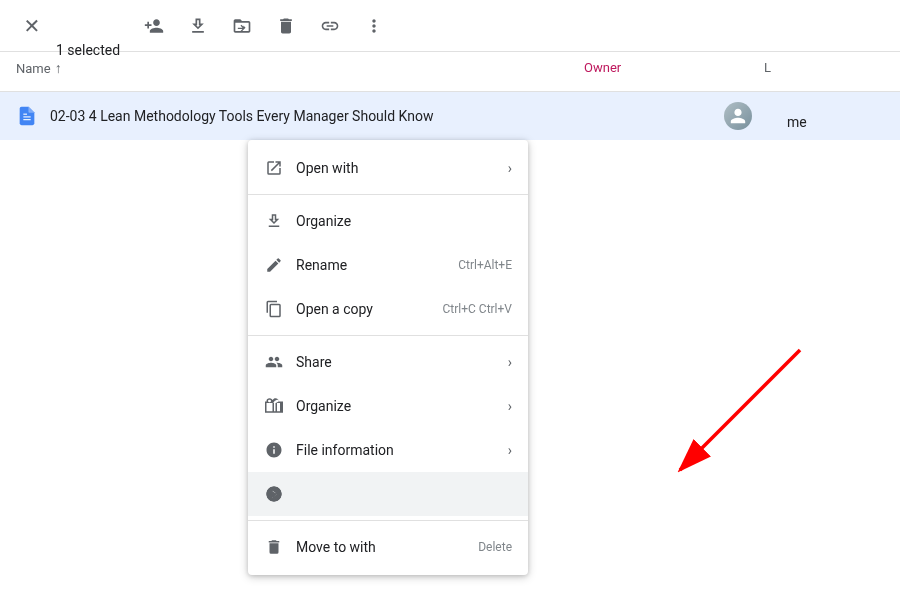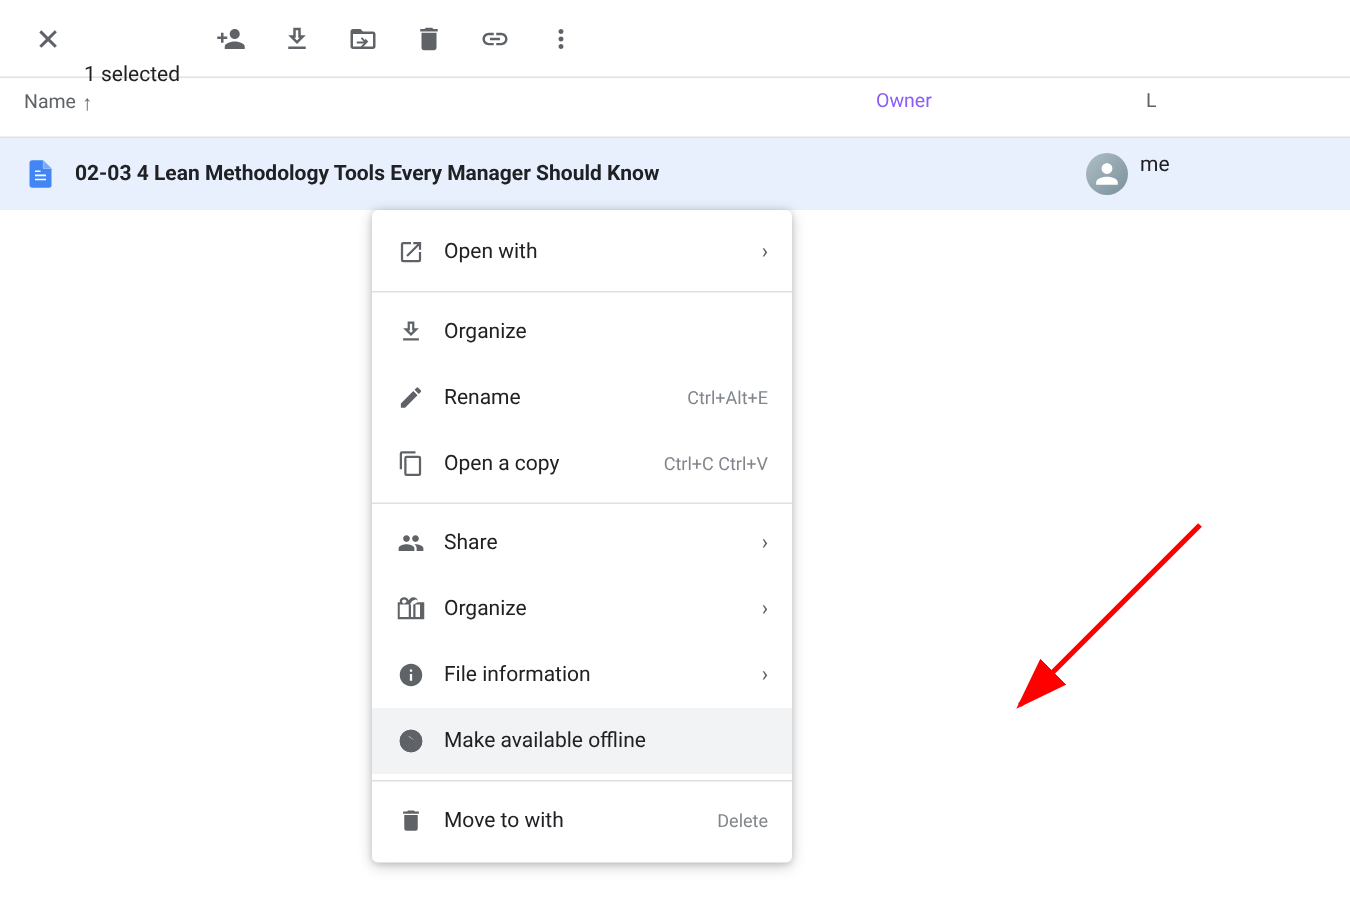--- a/index.html
+++ b/index.html
@@ -66,21 +66,21 @@
       display: flex;
       align-items: center;
       gap: 4px;
       font-size: 13px;
       color: #5f6368;
       flex: 1;
       cursor: pointer;
     }
     .col-owner {
       font-size: 13px;
-      color: #8b5cf6;
+      color: #be185d;
       width: 160px;
       margin-left: 48px;
     }
     .col-last {
       font-size: 13px;
       color: #5f6368;
       width: 120px;
     }
 
     
@@ -92,30 +92,30 @@
       background: #e8f0fe;
       position: relative;
     }
     .file-name {
       font-size: 14px;
       color: #202124;
       flex: 1;
       white-space: nowrap;
       overflow: hidden;
       text-overflow: ellipsis;
-      font-weight: bold;
     }
     .owner-name {
       font-size: 14px;
       color: #202124;
     }
     .owner-cell {
       display: flex;
-      align-items: flex-start;
+      align-items: flex-end;
       width: 160px;
+      gap: 27px;
     }
 
     
     .context-menu {
       position: absolute;
       left: 248px;
       top: 140px;
       background: #fff;
       border-radius: 4px;
       box-shadow: 0 2px 10px rgba(0,0,0,0.2), 0 1px 4px rgba(0,0,0,0.15);
@@ -348,21 +348,20 @@
         <circle cx="12" cy="12" r="9" fill="none" stroke="#5f6368" stroke-width="1.5"></circle>
         <path d="M9 16.5l7-4.5-7-4.5v9z" fill="#5f6368"></path>
 
       </svg>
     </span>
     <span class="menu-item-icon" style="position:absolute; left:16px;">
       <svg width="18" height="18" viewBox="0 0 24 24" fill="#5f6368">
         <path d="M12 2C6.48 2 2 6.48 2 12s4.48 10 10 10 10-4.48 10-10S17.52 2 12 2zm0 18c-4.42 0-8-3.58-8-8s3.58-8 8-8 8 3.58 8 8-3.58 8-8 8zm-1-5.83l-2.83-2.83-1.41 1.41L11 17l7-7-1.41-1.41L11 14.17z"></path>
       </svg>
     </span>
-    <span class="menu-item-label">Make available offline</span>
   </div>
 
   <div class="menu-divider"></div>
 
   <div class="menu-item">
     <span class="menu-item-icon">
       <svg width="18" height="18" viewBox="0 0 24 24" fill="#5f6368">
         <path d="M6 19a2 2 0 0 0 2 2h8a2 2 0 0 0 2-2V7H6v12zM19 4h-3.5l-1-1h-5l-1 1H5v2h14V4z"></path>
       </svg>
     </span>

